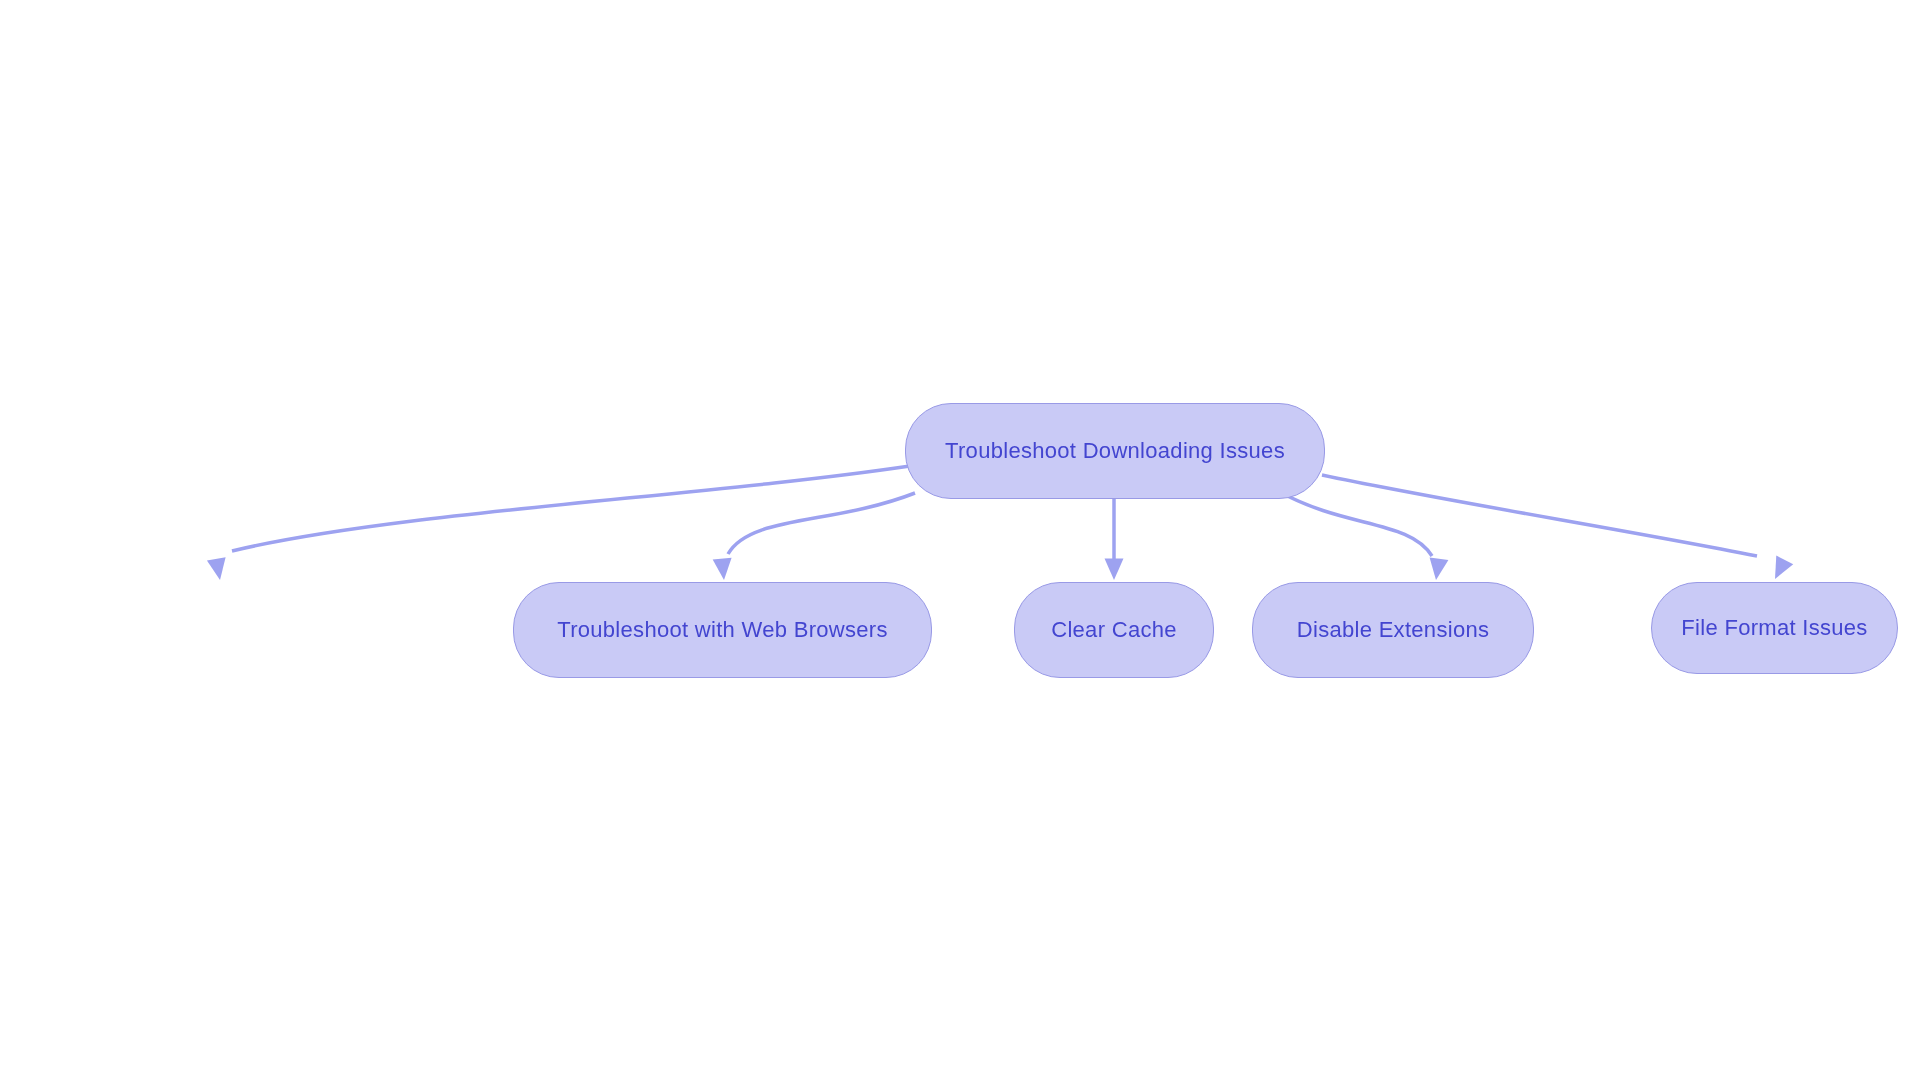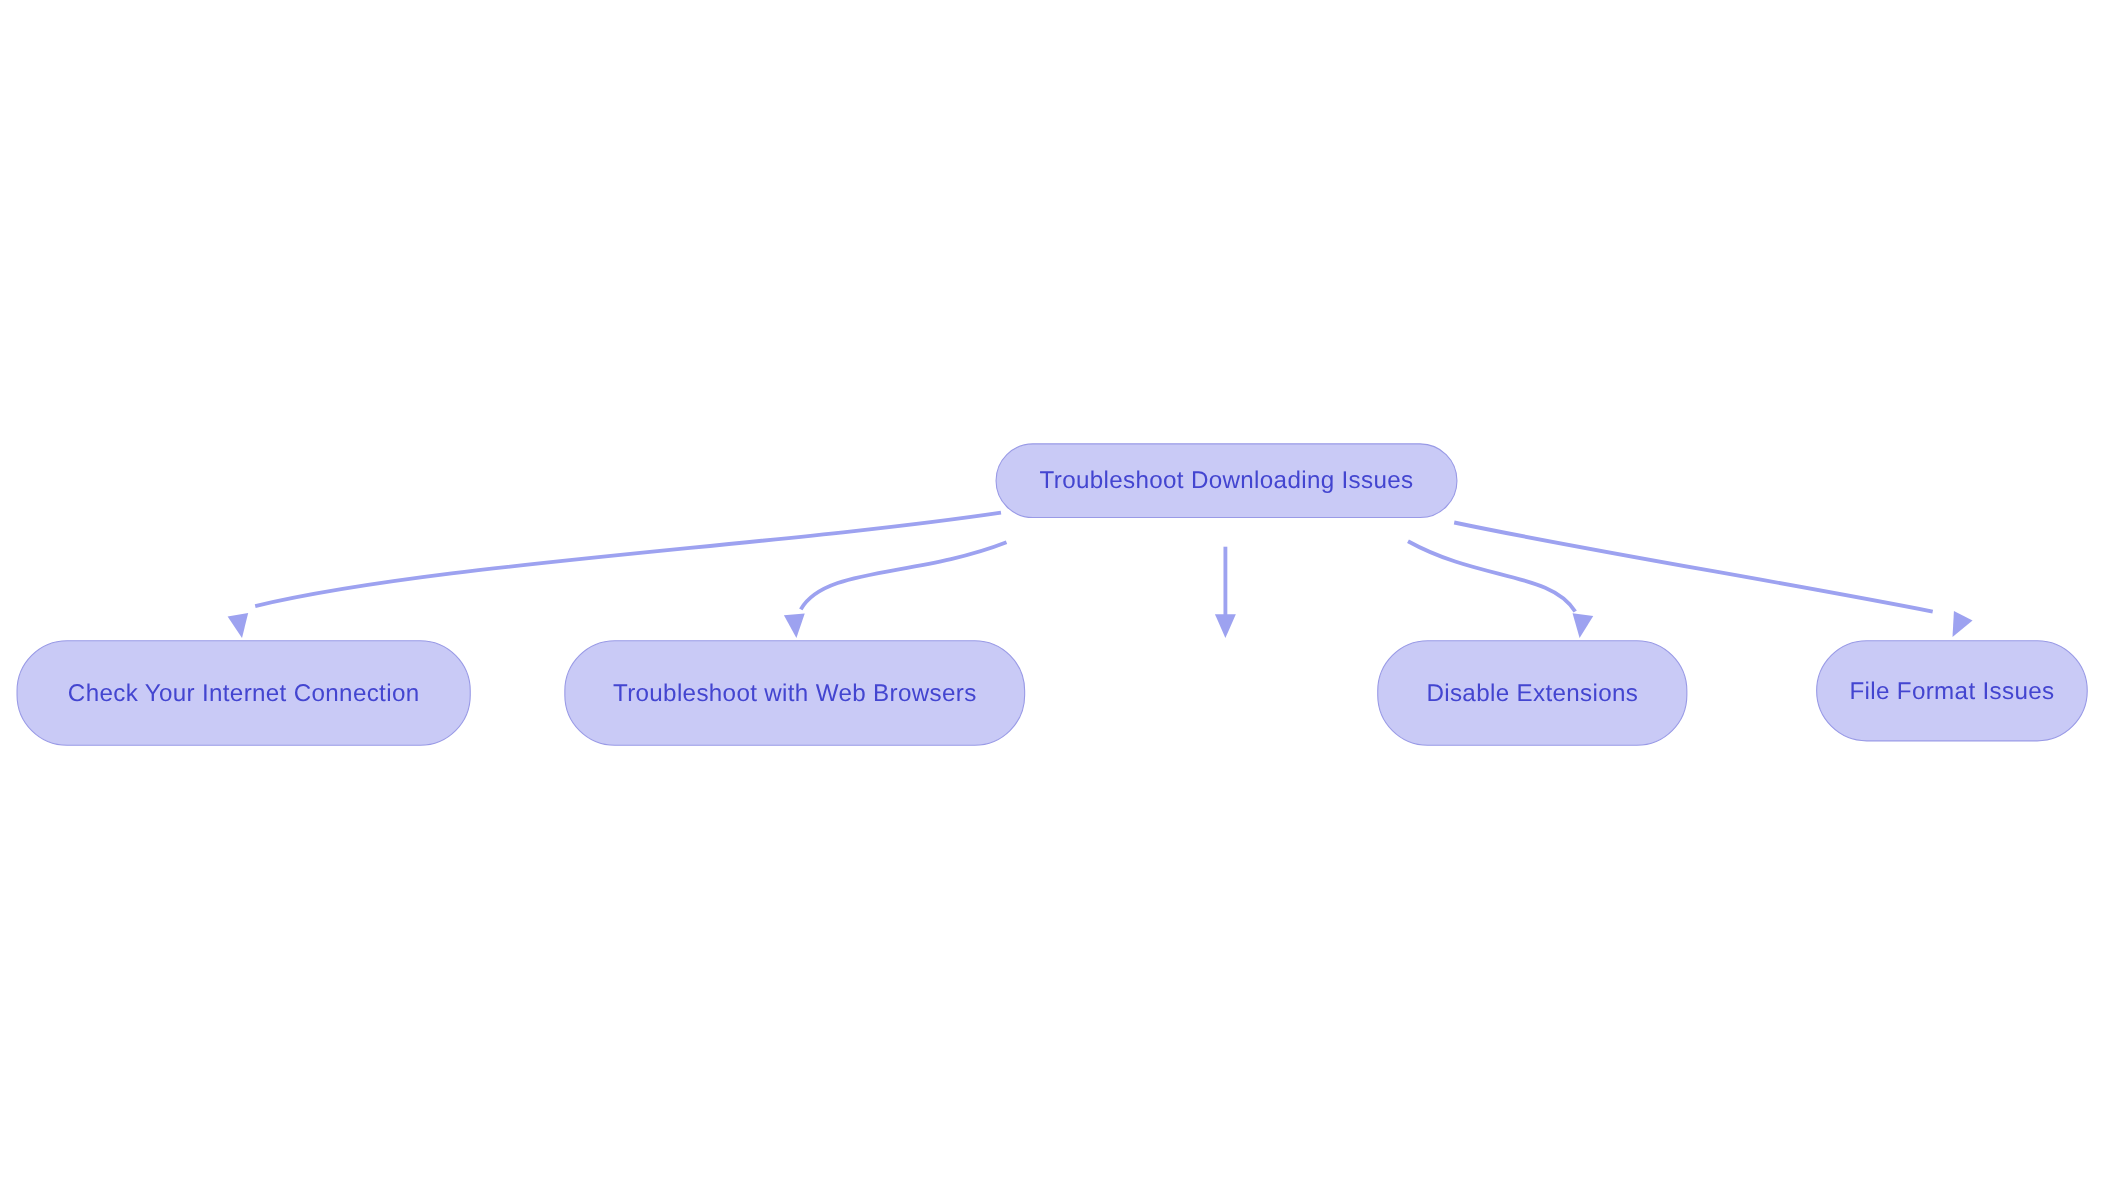--- a/index.html
+++ b/index.html
@@ -62,32 +62,32 @@
       <path d="M 915 493 C 833 525, 750 515, 728 554" class="edge-path"></path>
       <polygon points="0,0 -9.5,-21.5 9.5,-21.5" transform="translate(724,580) rotate(-5)" class="edge-arrow"></polygon>
       <path d="M 1114 497 L 1114 560" class="edge-path"></path>
       <polygon points="0,0 -9.5,-21.5 9.5,-21.5" transform="translate(1114,580) rotate(0)" class="edge-arrow"></polygon>
       <path d="M 1280 492 C 1345 528, 1410 520, 1432 556" class="edge-path"></path>
       <polygon points="0,0 -9.5,-21.5 9.5,-21.5" transform="translate(1436,580) rotate(8)" class="edge-arrow"></polygon>
       <path d="M 1322 475 C 1450 502, 1615 528, 1757 556" class="edge-path"></path>
       <polygon points="0,0 -9.5,-21.5 9.5,-21.5" transform="translate(1775,579) rotate(27)" class="edge-arrow"></polygon>
     </svg>
 
-  <div class="node" style="left: 905px; top: 403px; width: 420px; height: 68px;">
+  <div class="node" style="left: 905px; top: 403px; width: 420px; height: 96px;">
     <span class="label">Troubleshoot Downloading Issues</span>
   </div>
 
-  <div class="node" style="left: 15px; top: 582px; width: 413px; height: 96px;">
-    <span class="label">Check Your Internet Connection</span>
-  </div>
 
   <div class="node" style="left: 513px; top: 582px; width: 419px; height: 96px;">
     <span class="label">Troubleshoot with Web Browsers</span>
   </div>
 
+  <div class="node" style="left: 1014px; top: 582px; width: 200px; height: 96px;">
+    <span class="label">Clear Cache</span>
+  </div>
 
   <div class="node" style="left: 1252px; top: 582px; width: 282px; height: 96px;">
     <span class="label">Disable Extensions</span>
   </div>
 
   <div class="node" style="left: 1651px; top: 582px; width: 247px; height: 92px;">
     <span class="label">File Format Issues</span>
   </div>
 
 </div>

